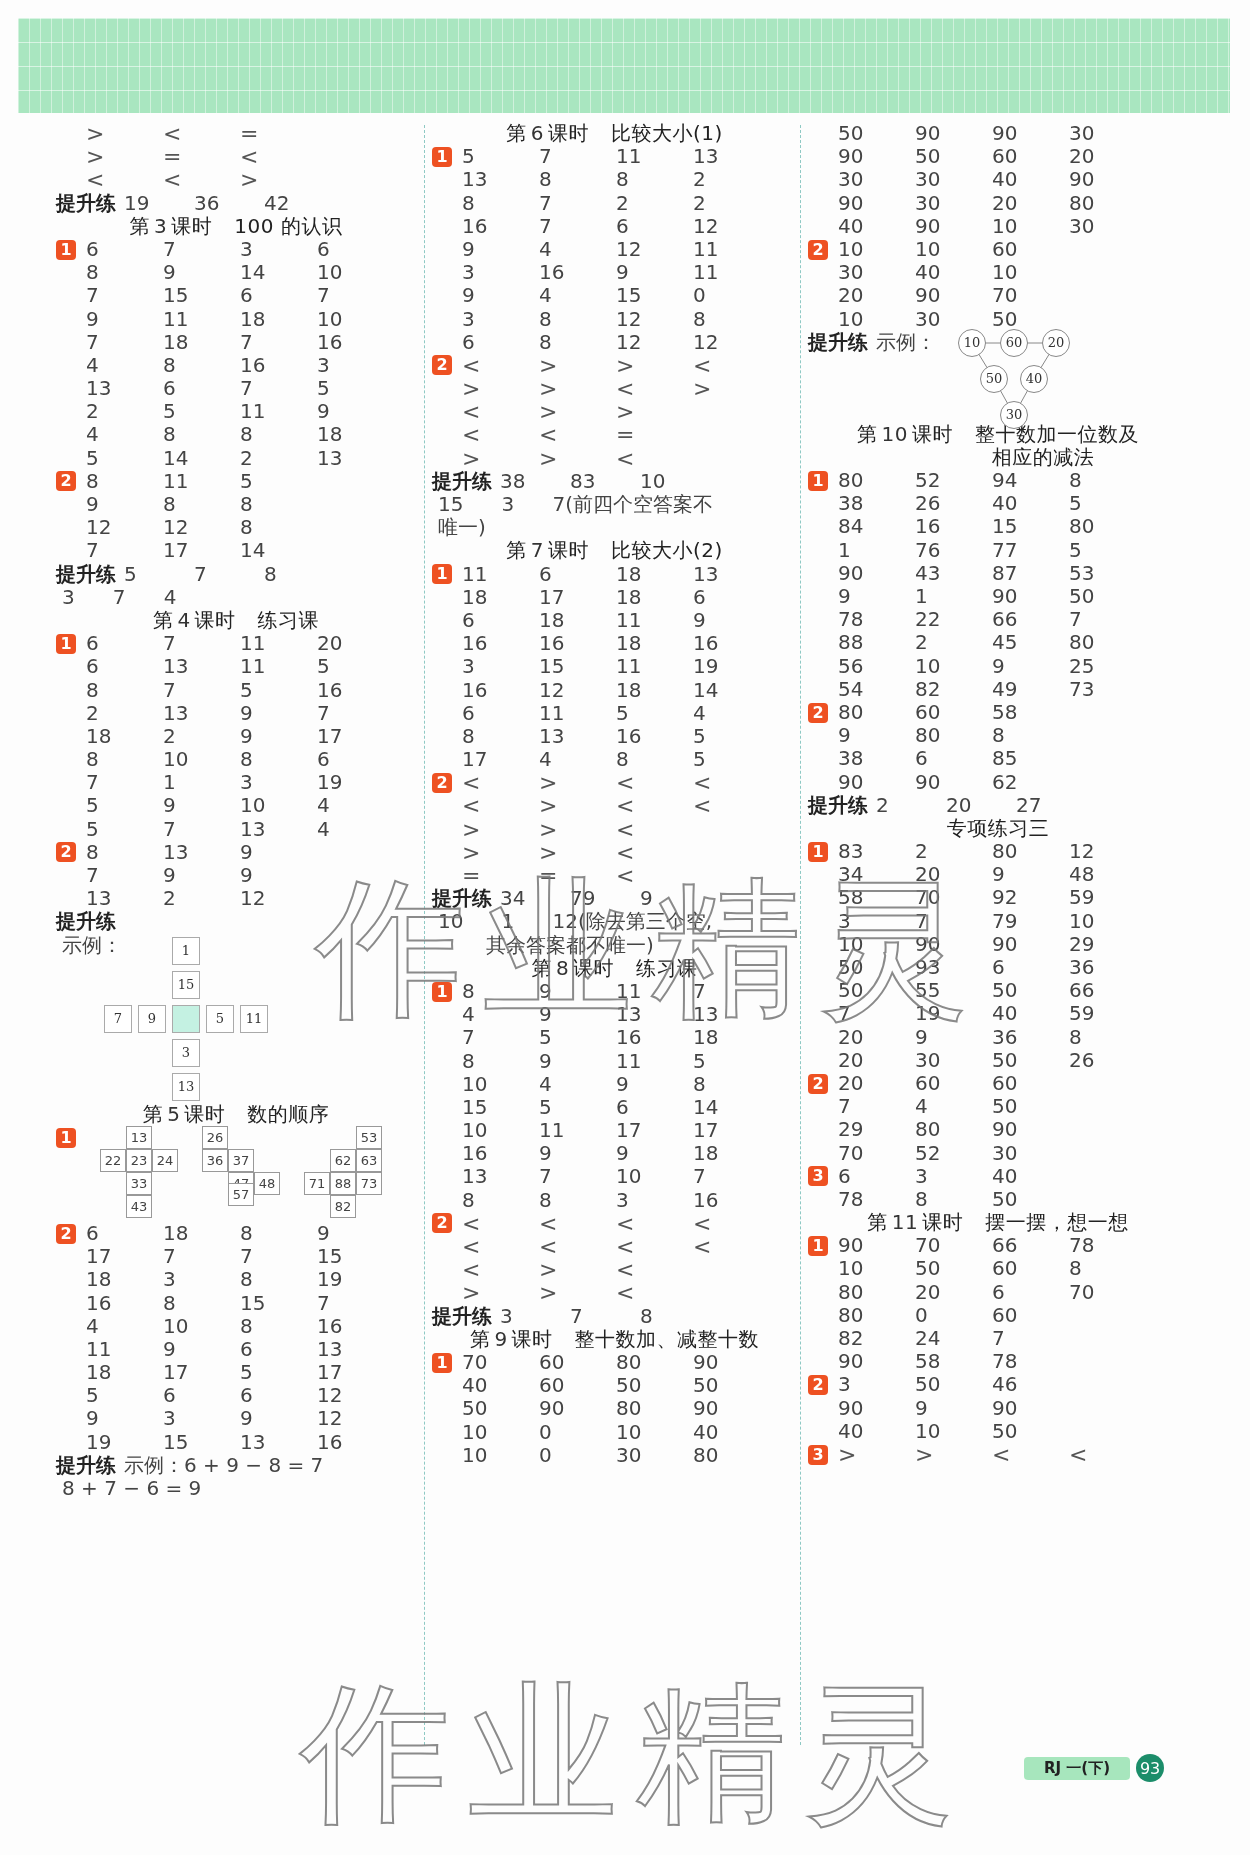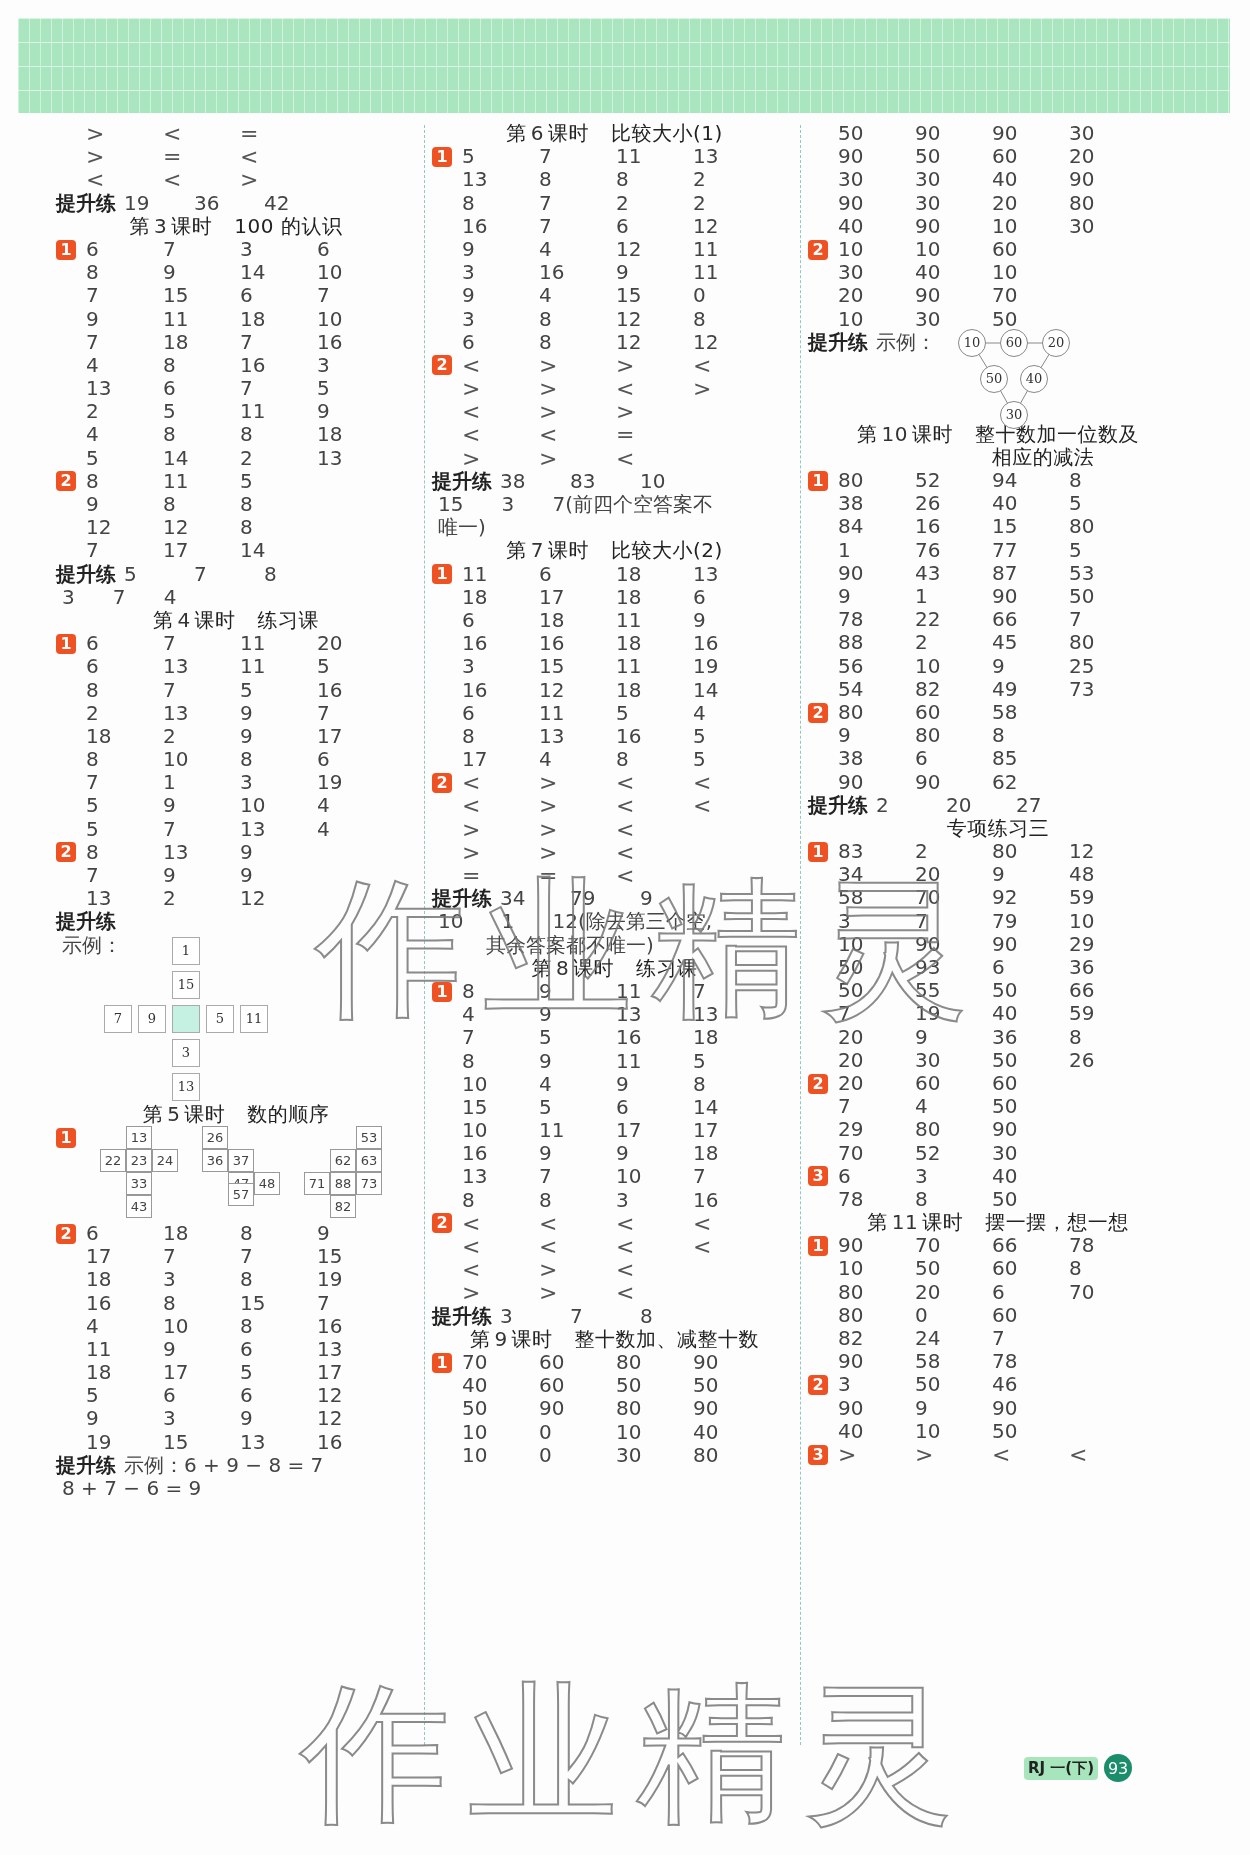--- a/index.html
+++ b/index.html
@@ -36,21 +36,21 @@
   .cross { position: relative; width: 180px; height: 160px; margin-left: 50px; }
   .sq { position: absolute; width: 28px; height: 28px; border: 1px solid #aaa; background: #fff; font-family: "DejaVu Serif", serif; font-size: 13px; display: flex; align-items: center; justify-content: center; color: #333; }
   .sq.center { background: #c4f1e2; }
   
   .grids { position: relative; height: 96px; }
   .g { position: absolute; width: 26px; height: 23px; border: 1px solid #999; font-size: 13px; display: flex; align-items: center; justify-content: center; color: #444; background: #fff; }
   
   .circles { position: relative; width: 130px; height: 90px; display: inline-block; vertical-align: top; }
   .circ { position: absolute; width: 28px; height: 28px; border: 1px solid #888; border-radius: 50%; background: #fff; font-family: "DejaVu Serif", serif; font-size: 13px; display: flex; align-items: center; justify-content: center; color: #333; }
   .footer { position: absolute; left: 1024px; top: 1754px; display: flex; align-items: center; }
-  .footer .tag { background: #a7e6bd; border-radius: 4px; padding: 2px 4px; font-size: 15px; color: #222; font-weight: bold; }
+  .footer .tag { background: #a7e6bd; border-radius: 4px; padding: 2px 20px; font-size: 15px; color: #222; font-weight: bold; }
   .footer .page { margin-left: 6px; width: 28px; height: 28px; border-radius: 50%; background: #1c8d6a; color: #fff; font-size: 16px; display: flex; align-items: center; justify-content: center; }
   .watermark { position: absolute; font-size: 150px; font-weight: normal; color: transparent; -webkit-text-stroke: 2px #777; letter-spacing: 18px; pointer-events: none; opacity: 0.85; white-space: nowrap; }
 </style>
 </head>
 <body>
 
 <div class="banner"></div>
 
 <div class="divider" style="left:424px"></div>
 <div class="divider" style="left:800px"></div>

